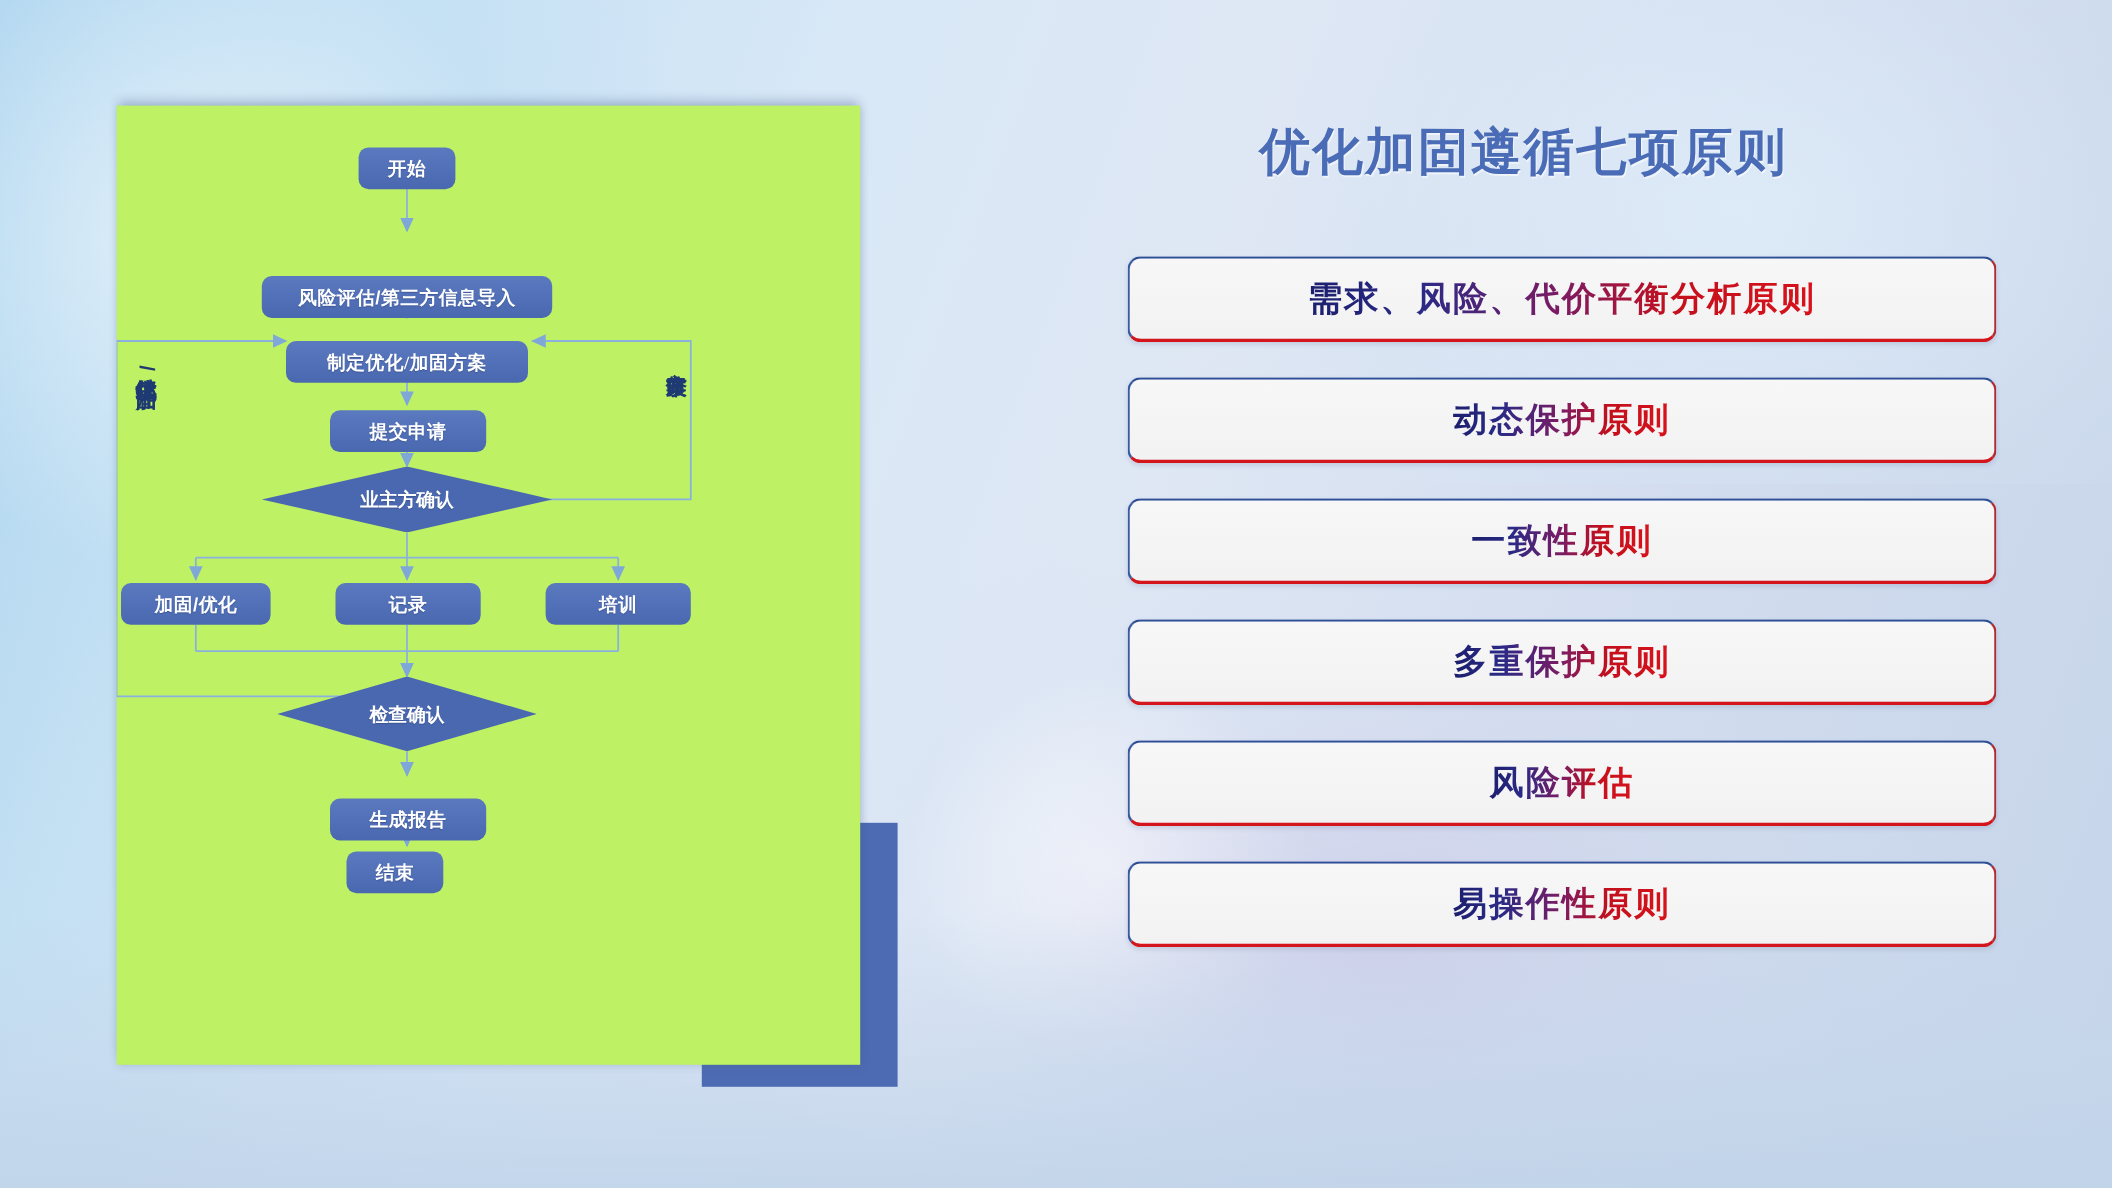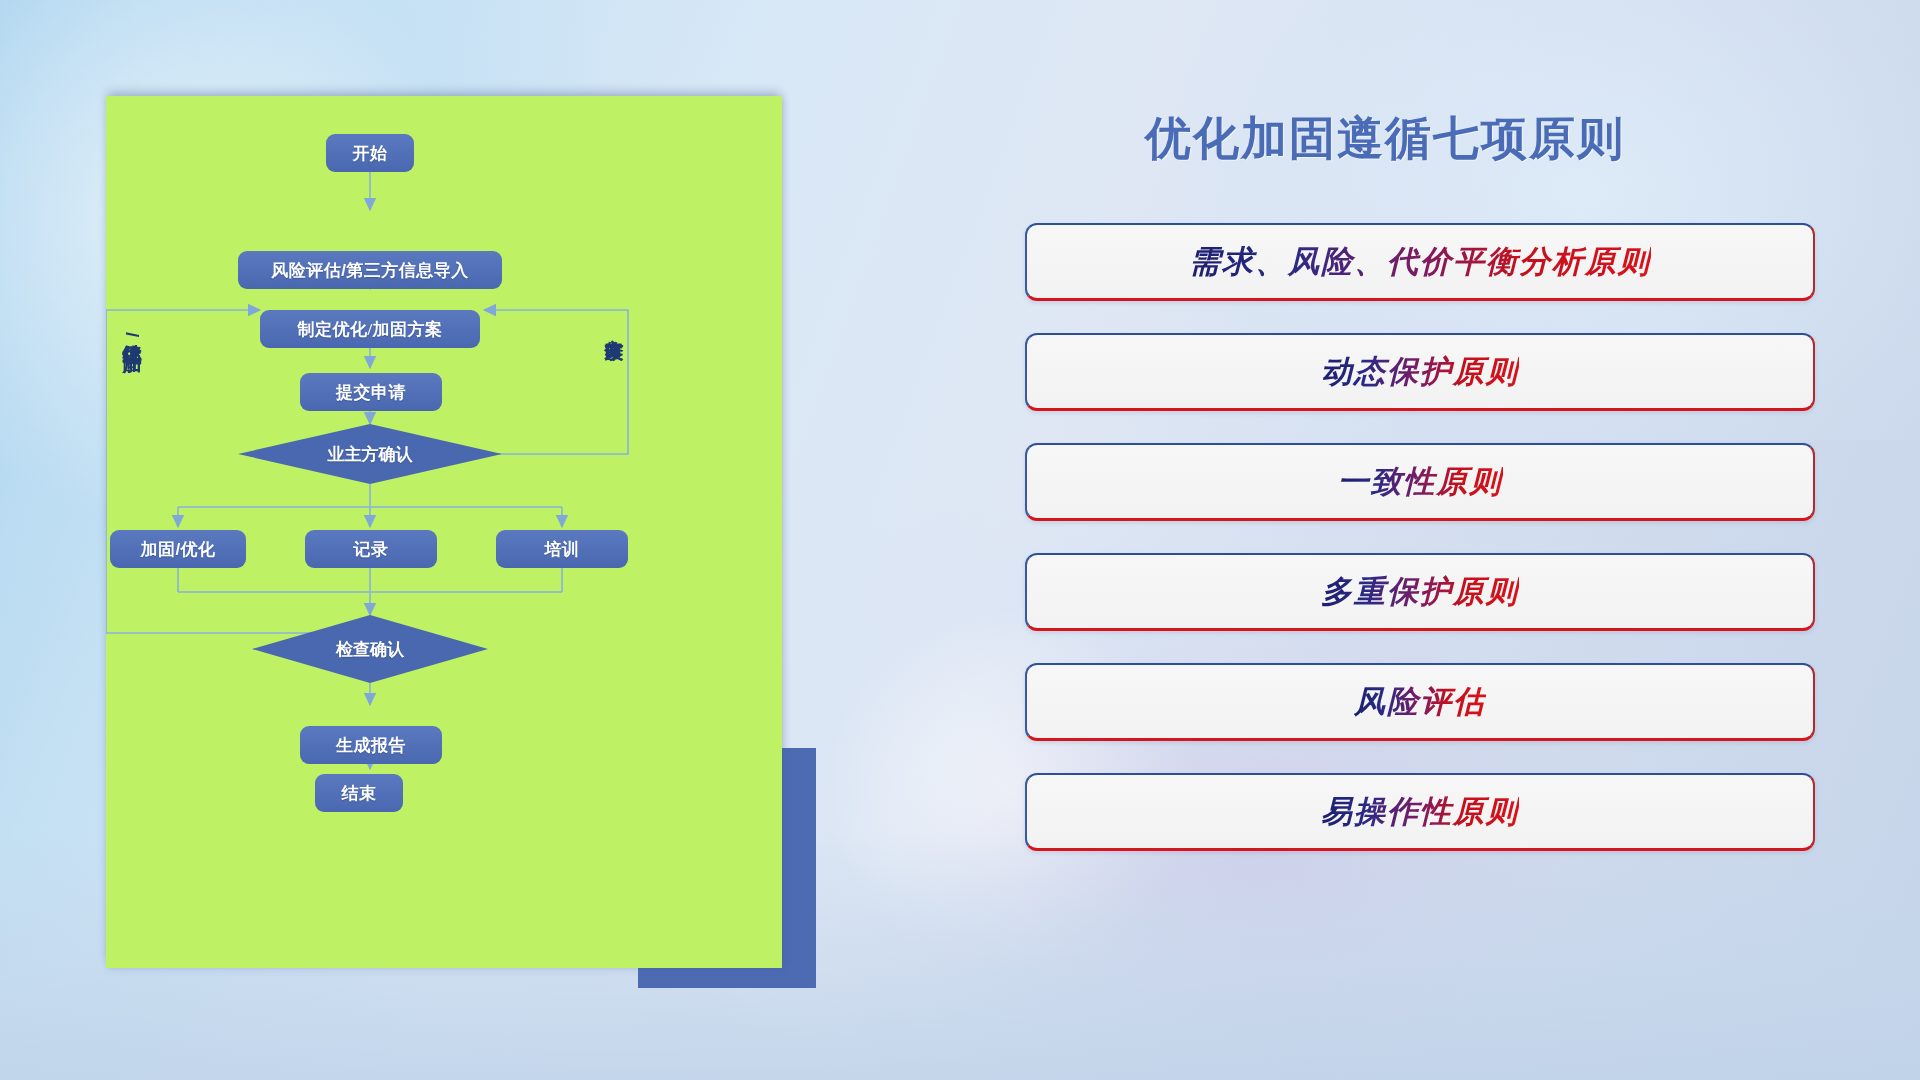--- a/index.html
+++ b/index.html
@@ -72,21 +72,21 @@
   }
 
   
   #right-panel{position:absolute;left:1020px;top:0;width:900px;height:1080px;}
   #panel-title{
     position:absolute;left:125px;top:108px;
     font-size:46px;font-weight:700;color:#4a6bb5;letter-spacing:2px;
     text-shadow:1px 1px 0 rgba(255,255,255,.55);
     white-space:nowrap;
   }
-  #principles{position:absolute;left:5px;top:223px;width:790px;font-style:italic;}
+  #principles{position:absolute;left:5px;top:233px;width:790px;}
   .principle{
     position:relative;box-sizing:border-box;
     width:790px;height:78px;margin-bottom:32px;
     background:linear-gradient(180deg,#f7f7f8 0%,#f2f2f3 100%);
     border-radius:12px;
     border-top:2.4px solid #2e4f96;
     border-left:2.2px solid #3a5aa0;
     border-right:2.2px solid #b32a2e;
     border-bottom:3px solid #d4151c;
     display:flex;align-items:center;justify-content:center;

